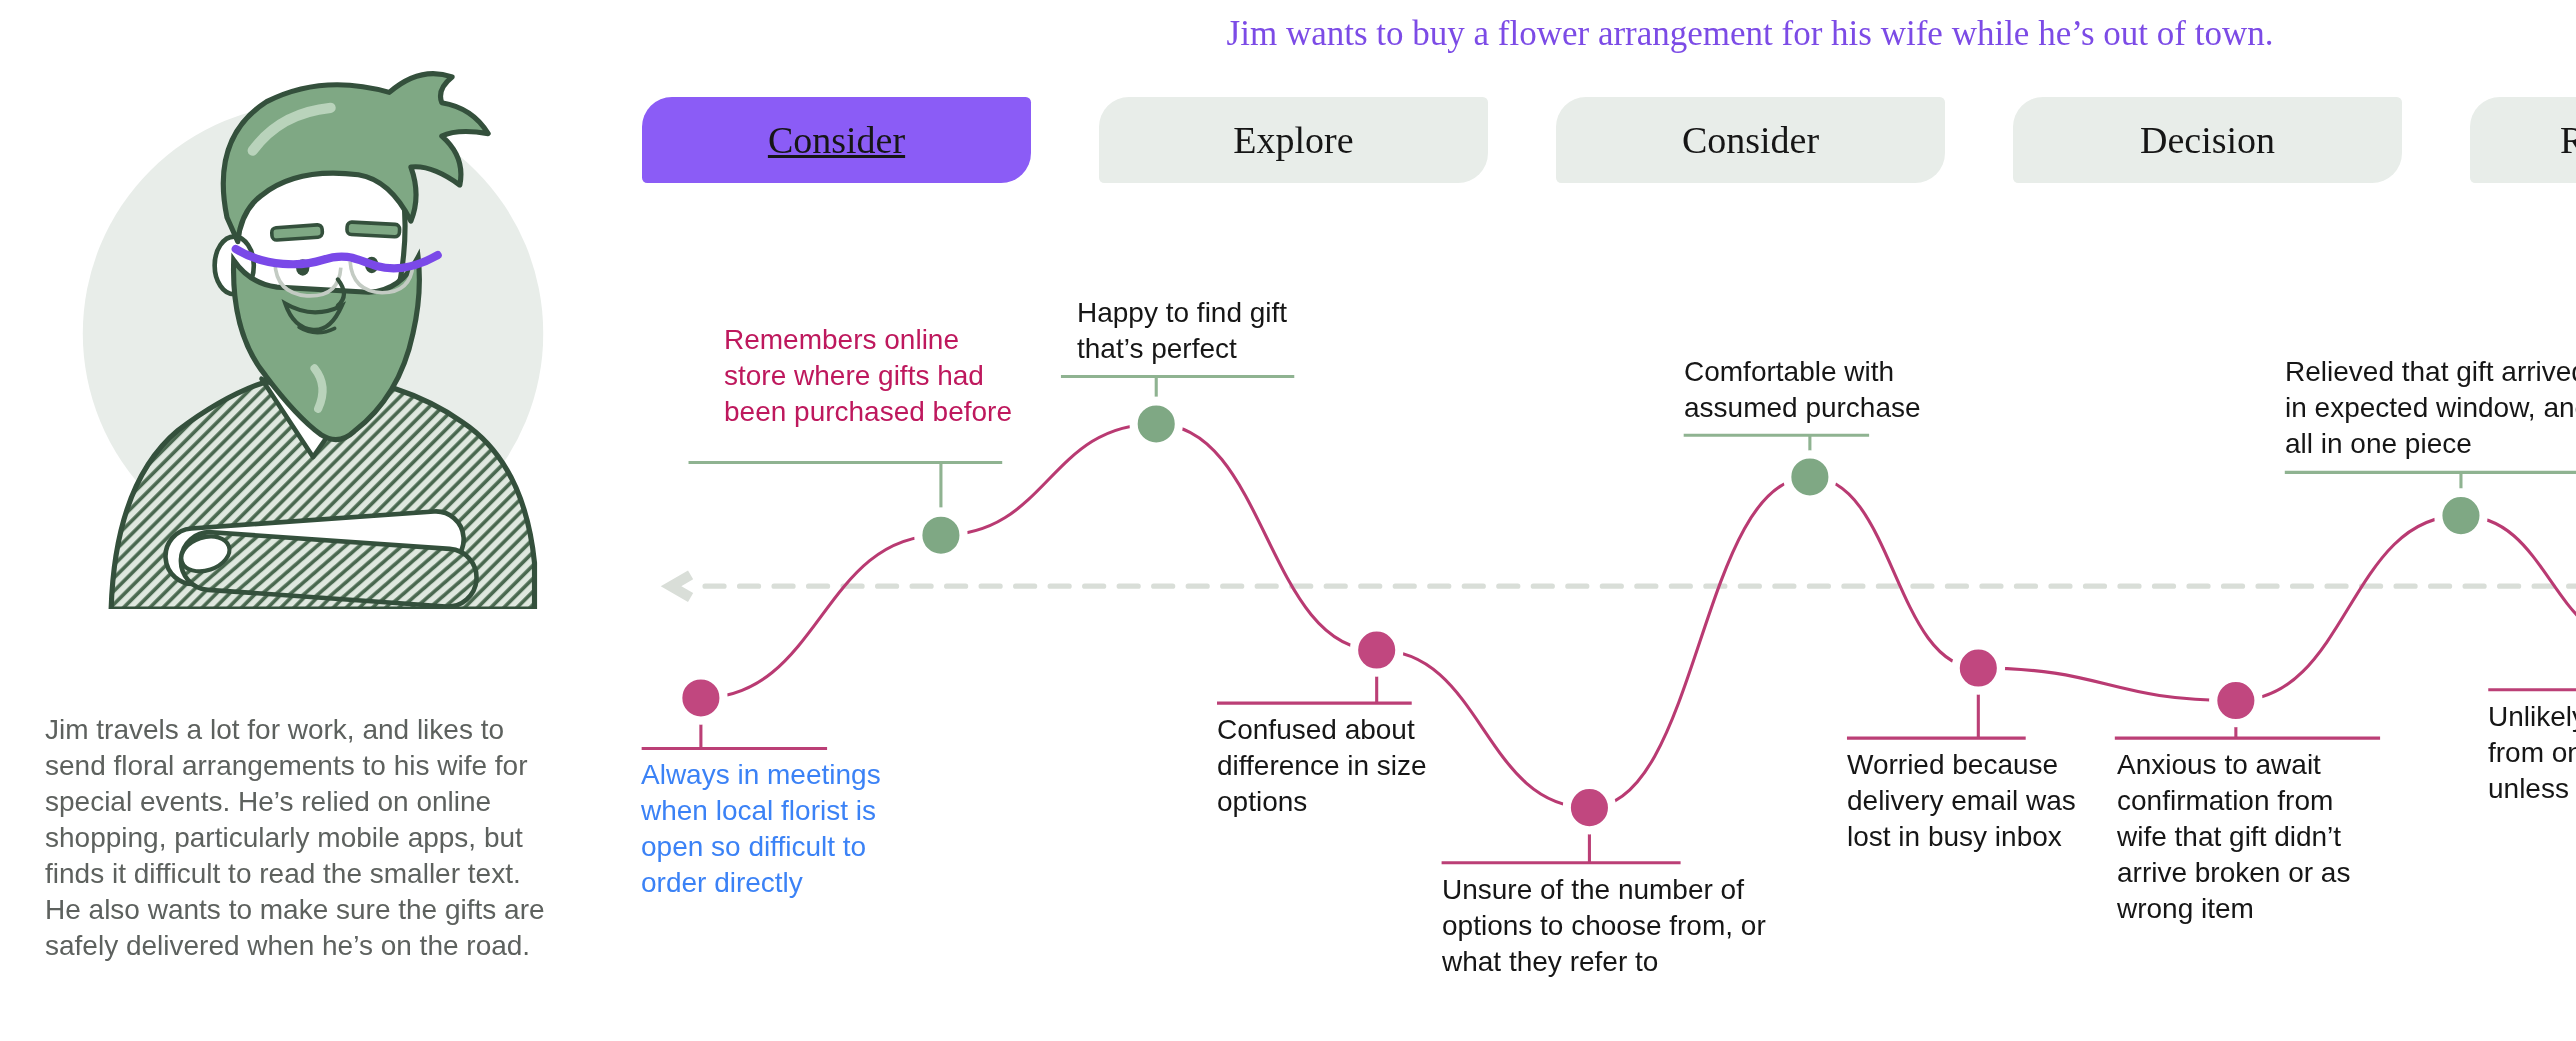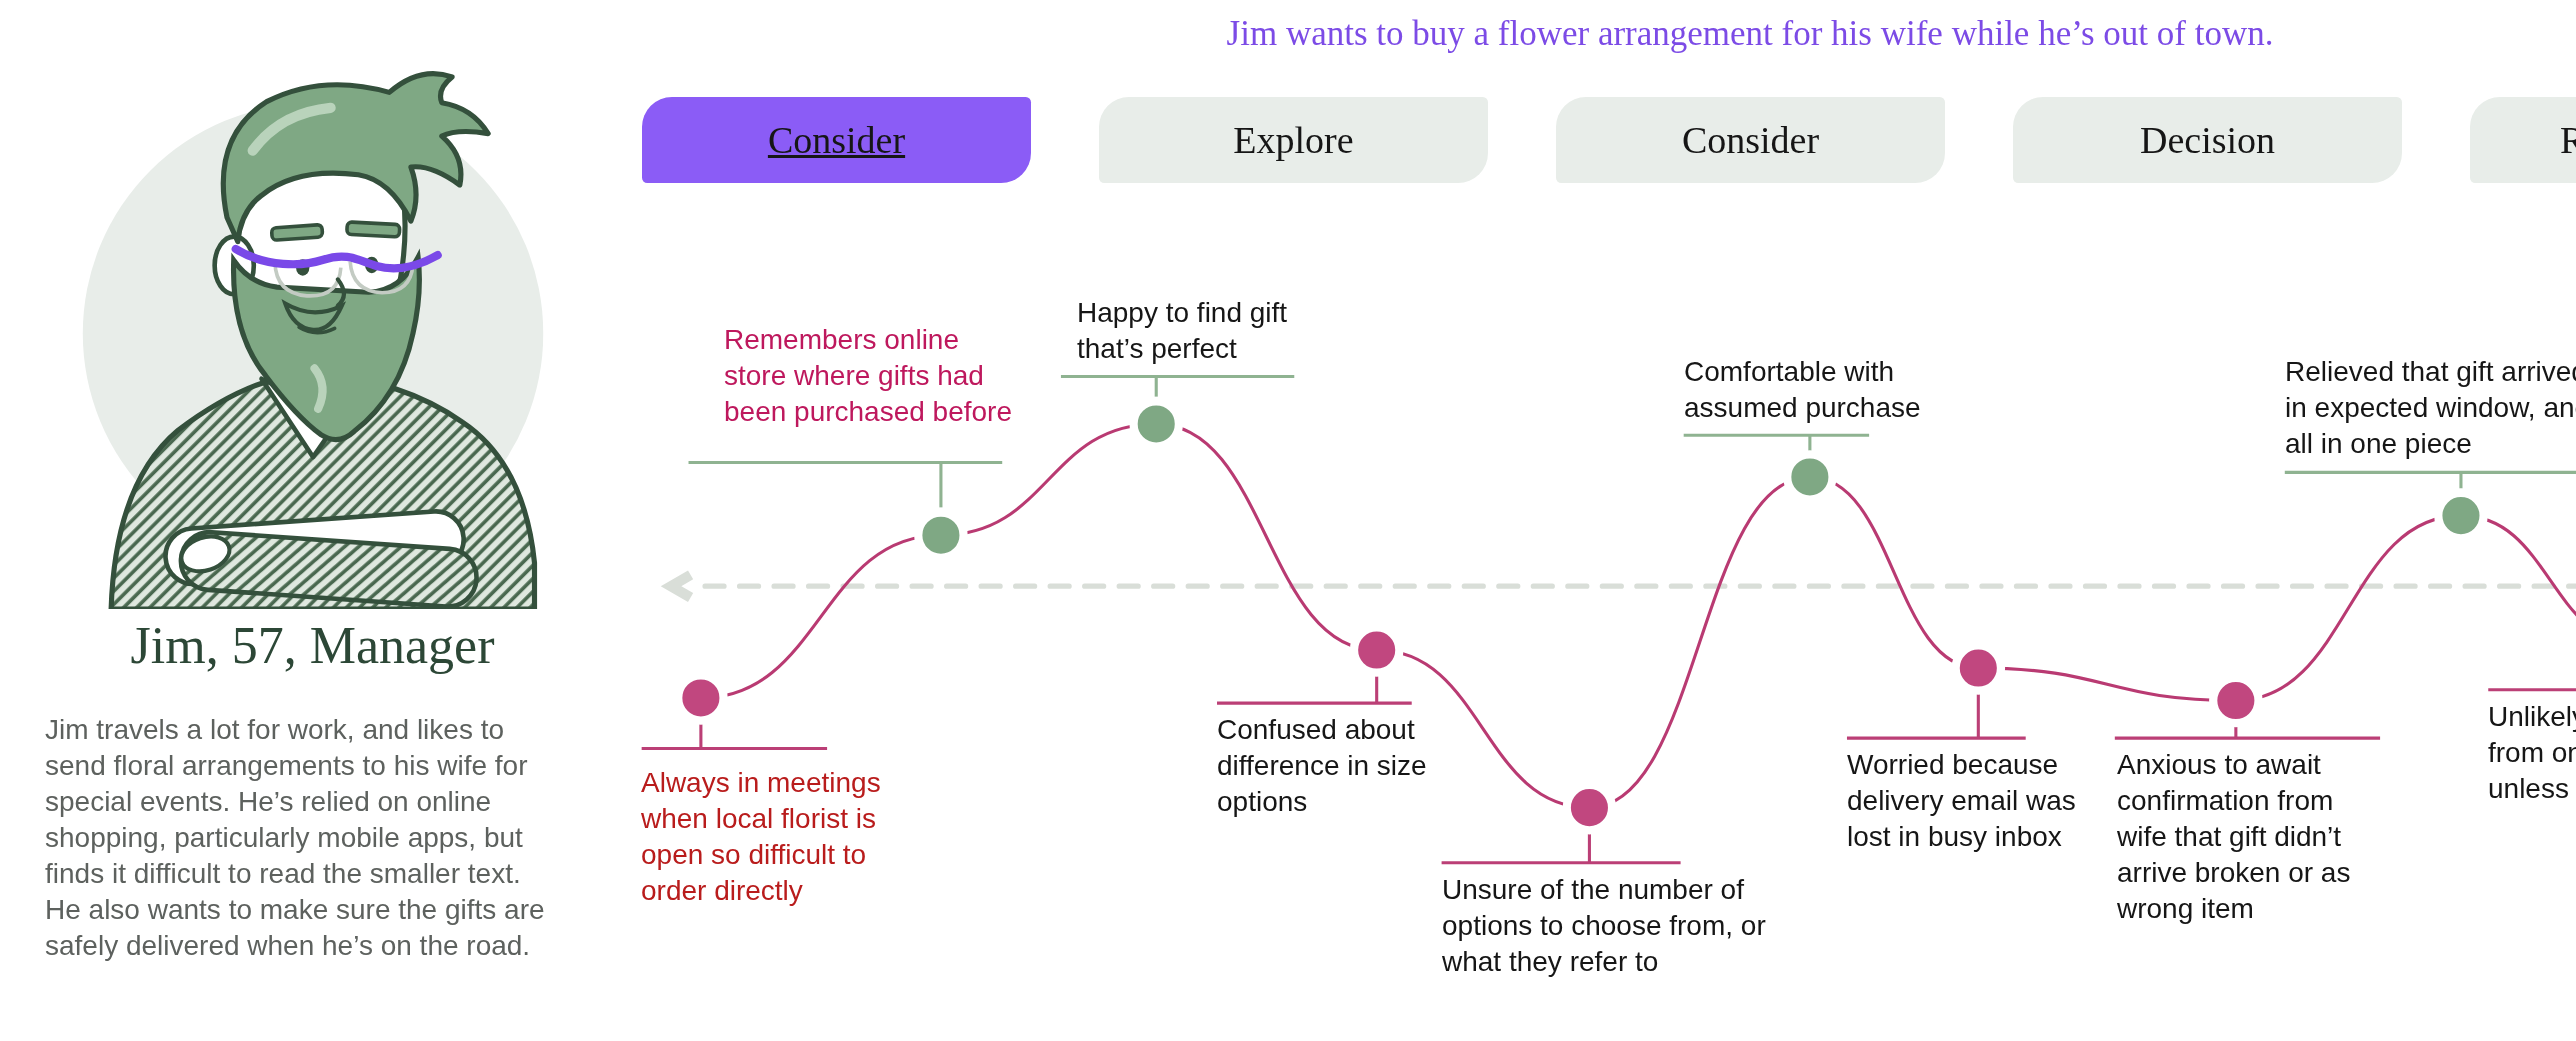--- a/index.html
+++ b/index.html
@@ -85,21 +85,20 @@
 
       <ellipse cx="432" cy="432" rx="13" ry="16" fill="#34503c"></ellipse>
       <ellipse cx="566" cy="427" rx="13" ry="16" fill="#34503c"></ellipse>
 
       <path d="M500,455 Q524,486 500,506" stroke="#34503c" stroke-width="8" fill="none" stroke-linecap="round"></path>
 
       <path d="M302,396 C360,432 432,430 472,417 C520,401 543,420 575,429 C622,442 662,426 694,408" stroke="#7a49e8" stroke-width="16" fill="none" stroke-linecap="round"></path>
     </g>
   </svg>
 
-  <div class="persona-name" style="color: rgb(44, 71, 54);">Jim, 57, Manager</div>
   <div class="persona-desc" style="color: rgb(93, 97, 94);">Jim travels a lot for work, and likes to
 send floral arrangements to his wife for
 special events. He’s relied on online
 shopping, particularly mobile apps, but
 finds it difficult to read the smaller text.
 He also wants to make sure the gifts are
 safely delivered when he’s on the road.</div>
 
   <svg class="layer" width="2877" height="1041" viewBox="0 0 5584 2021">
       <line x1="1368" y1="1138" x2="5200" y2="1138" stroke="#d9ded8" stroke-width="10" stroke-dasharray="37 30" stroke-linecap="round"></line>
@@ -132,21 +131,21 @@
       <circle cx="4340" cy="1360" r="44" fill="#c1477f" stroke="#ffffff" stroke-width="16"></circle>
       <line x1="4435" y1="917" x2="5070" y2="917" stroke="#8fb391" stroke-width="6"></line>
       <line x1="4777" y1="917" x2="4777" y2="948" stroke="#8fb391" stroke-width="6"></line>
       <circle cx="4777" cy="1001" r="44" fill="#7fa884" stroke="#ffffff" stroke-width="16"></circle>
       <line x1="4830" y1="1339" x2="5285" y2="1339" stroke="#bb3f76" stroke-width="6"></line>
       <line x1="5123" y1="1300" x2="5123" y2="1339" stroke="#bb3f76" stroke-width="6"></line>
       <circle cx="5123" cy="1251" r="44" fill="#c1477f" stroke="#ffffff" stroke-width="16"></circle>
     </svg>
 
   <div>
-      <div class="anno" style="left: 641px; top: 757px; width: 278px; color: #b91c1c; margin-top: 8px;">Always in meetings
+      <div class="anno" style="left: 641px; top: 757px; width: 278px; color: #3b82f6;">Always in meetings
 when local florist is
 open so difficult to
 order directly</div>
       <div class="anno" style="left: 688px; top: 322px; width: 309px; color: #be185d; margin-left: 36px;">Remembers online
 store where gifts had
 been purchased before</div>
       <div class="anno" style="left: 1061px; top: 295px; width: 268px; color: rgb(22, 22, 22); margin-left: 16px;">Happy to find gift
 that’s perfect</div>
       <div class="anno" style="left: 1217px; top: 712px; width: 268px; color: rgb(22, 22, 22);">Confused about
 difference in size

